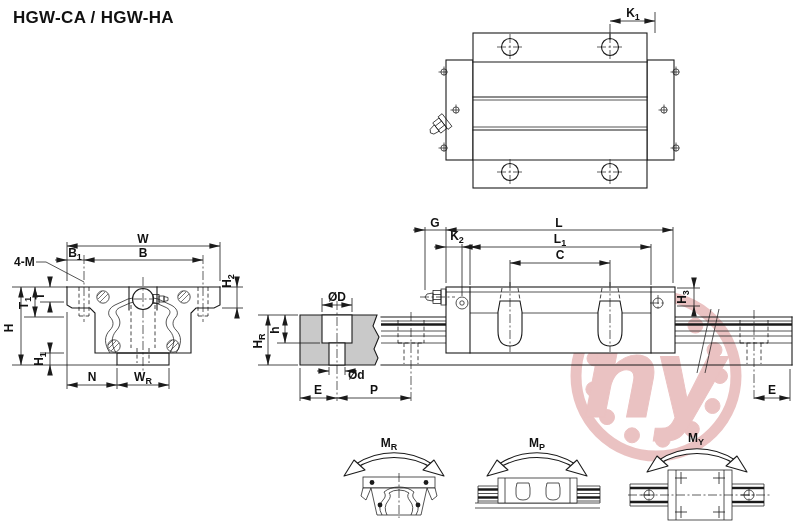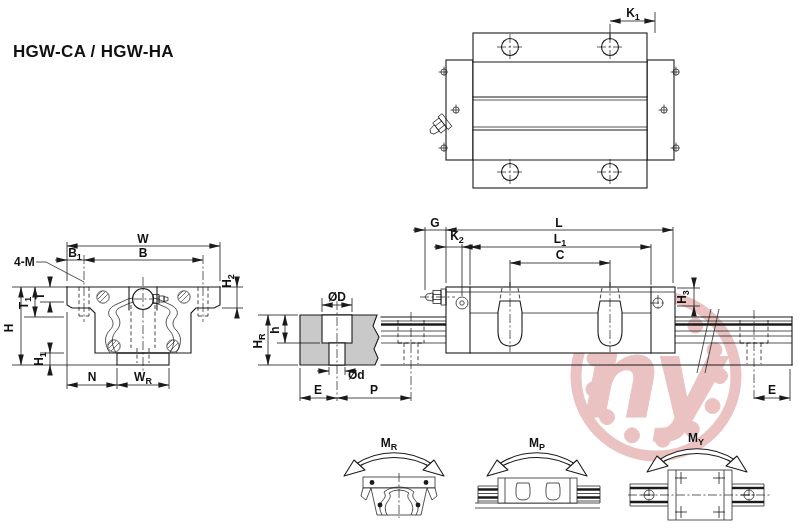--- a/index.html
+++ b/index.html
@@ -1,17 +1,17 @@
 <!DOCTYPE html>
 <html><head>
 <meta charset="utf-8">
 <style>
   html,body{margin:0;padding:0;background:#fff;width:800px;height:528px;overflow:hidden;}
   #stage{position:relative;width:800px;height:528px;background:#fff;}
-  #title{position:absolute;left:13px;top:8px;font:bold 17px "Liberation Sans",sans-serif;color:#111;letter-spacing:.3px;margin-top:34px;}
+  #title{position:absolute;left:13px;top:8px;font:bold 17px "Liberation Sans",sans-serif;color:#111;letter-spacing:.3px;}
   svg{position:absolute;left:0;top:0;}
   .ol{stroke:#1b1b1b;stroke-width:1.1;fill:none;stroke-linejoin:miter;stroke-linecap:square;}
   .thin{stroke:#1b1b1b;stroke-width:.75;fill:none;}
   .thick{stroke:#1b1b1b;stroke-width:2.4;fill:none;}
   .dim{stroke:#1b1b1b;stroke-width:.8;fill:none;}
   .hid{stroke:#1b1b1b;stroke-width:.8;fill:none;stroke-dasharray:4 2.6;}
   .cl{stroke:#1b1b1b;stroke-width:.7;fill:none;stroke-dasharray:9 2.5 2 2.5;}
   .wf{fill:#fff;}
   .gray{fill:#c9c9c9;stroke:#1b1b1b;stroke-width:1.1;}
   .hatch{stroke:#1b1b1b;stroke-width:.6;}

